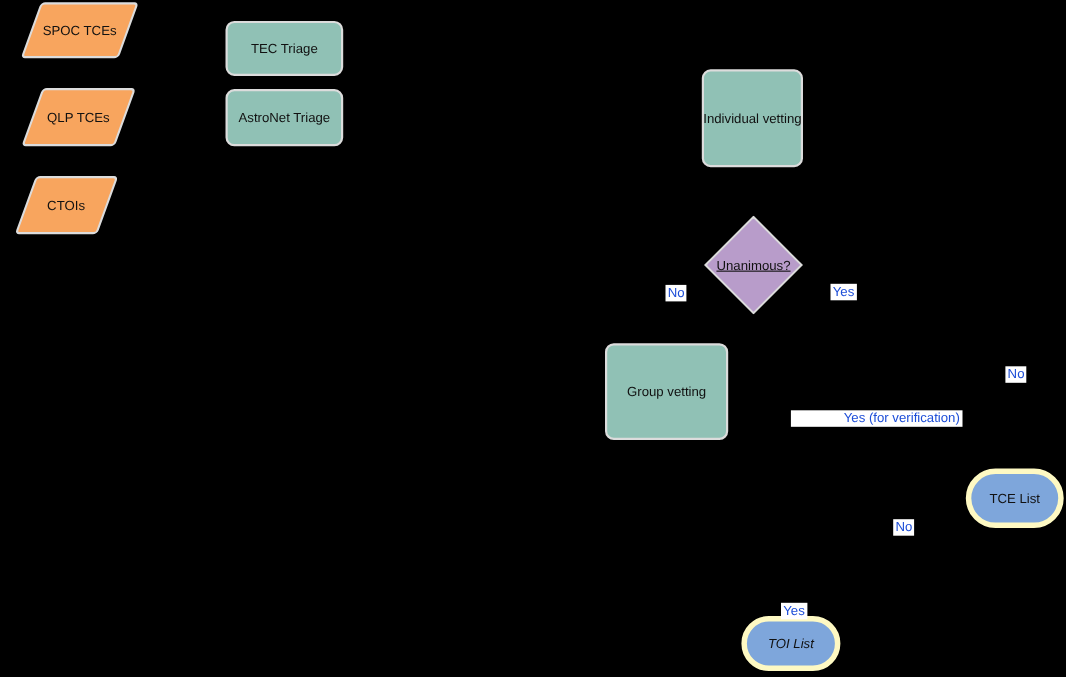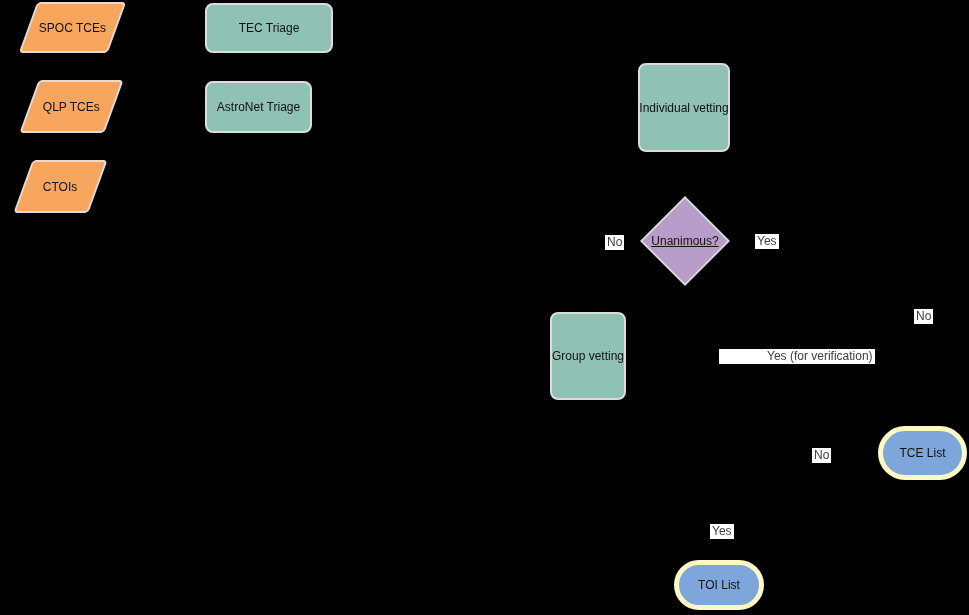--- a/index.html
+++ b/index.html
@@ -77,74 +77,75 @@
     text-decoration: underline;
   }
   .diamond-label span {
     display: block;
     line-height: 14px;
   }
   
   .edge-label {
     position: absolute;
     background: #ffffff;
-    color: #404040;
+    color: #1d4ed8;
     line-height: 15px;
     padding: 0 2px;
     white-space: nowrap;
+    margin-top: 24px;
   }
 </style>
 </head>
 <body>
 
 <div class="canvas">
 
   <div class="node para" style="left:28px; top:2px; width:89px; height:51px;">
     <span class="node-label">SPOC TCEs</span>
   </div>
 
   <div class="node para" style="left:29px; top:80px; width:85px; height:53px;">
     <span class="node-label">QLP TCEs</span>
   </div>
 
   <div class="node para" style="left:23px; top:160px; width:75px; height:53px;">
     <span class="node-label">CTOIs</span>
   </div>
 
-  <div class="node proc" style="left:205px; top:3px; width:128px; height:50px;">
+  <div class="node proc" style="left:205px; top:19px; width:107px; height:50px;">
     <span class="node-label">TEC Triage</span>
   </div>
 
   <div class="node proc" style="left:205px; top:81px; width:107px; height:52px;">
     <span class="node-label">AstroNet Triage</span>
   </div>
 
   <div class="node proc" style="left:638px; top:63px; width:92px; height:89px;justify-content:center;">
     <span class="node-label">Individual vetting</span>
   </div>
 
-  <div class="node proc" style="left:550px; top:312px; width:76px; height:88px;justify-content:flex-end;">
+  <div class="node proc" style="left:550px; top:312px; width:112px; height:88px;">
     <span class="node-label">Group vetting</span>
   </div>
 
   <div class="diamond-wrap" style="left:640px; top:196px; width:90px; height:90px;">
     <div class="diamond-border"></div>
     <div class="diamond-fill"></div>
     <div class="diamond-label">
       <span style="width:84px;">Unanimous?</span>
     </div>
   </div>
 
 
 
   <div class="node stadium" style="left:878px; top:426px; width:89px; height:54px; border-radius:27px;">
     <span class="node-label">TCE List</span>
   </div>
 
-  <div class="node stadium" style="left:674px; top:560px; width:90px; height:50px; border-radius:25px;">
+  <div class="node stadium" style="left:674px; top:560px; width:90px; height:50px; border-radius:25px;font-style:italic;">
     <span class="node-label">TOI List</span>
   </div>
 
   <div class="edge-label" style="left:605px; top:235px;">No</div>
 
   <div class="edge-label" style="left:755px; top:234px;">Yes</div>
 
   <div class="edge-label" style="left:914px; top:309px;">No</div>
 
   <div class="edge-label" style="left:719px; top:349px;padding-left:48px;">Yes (for verification)</div>

